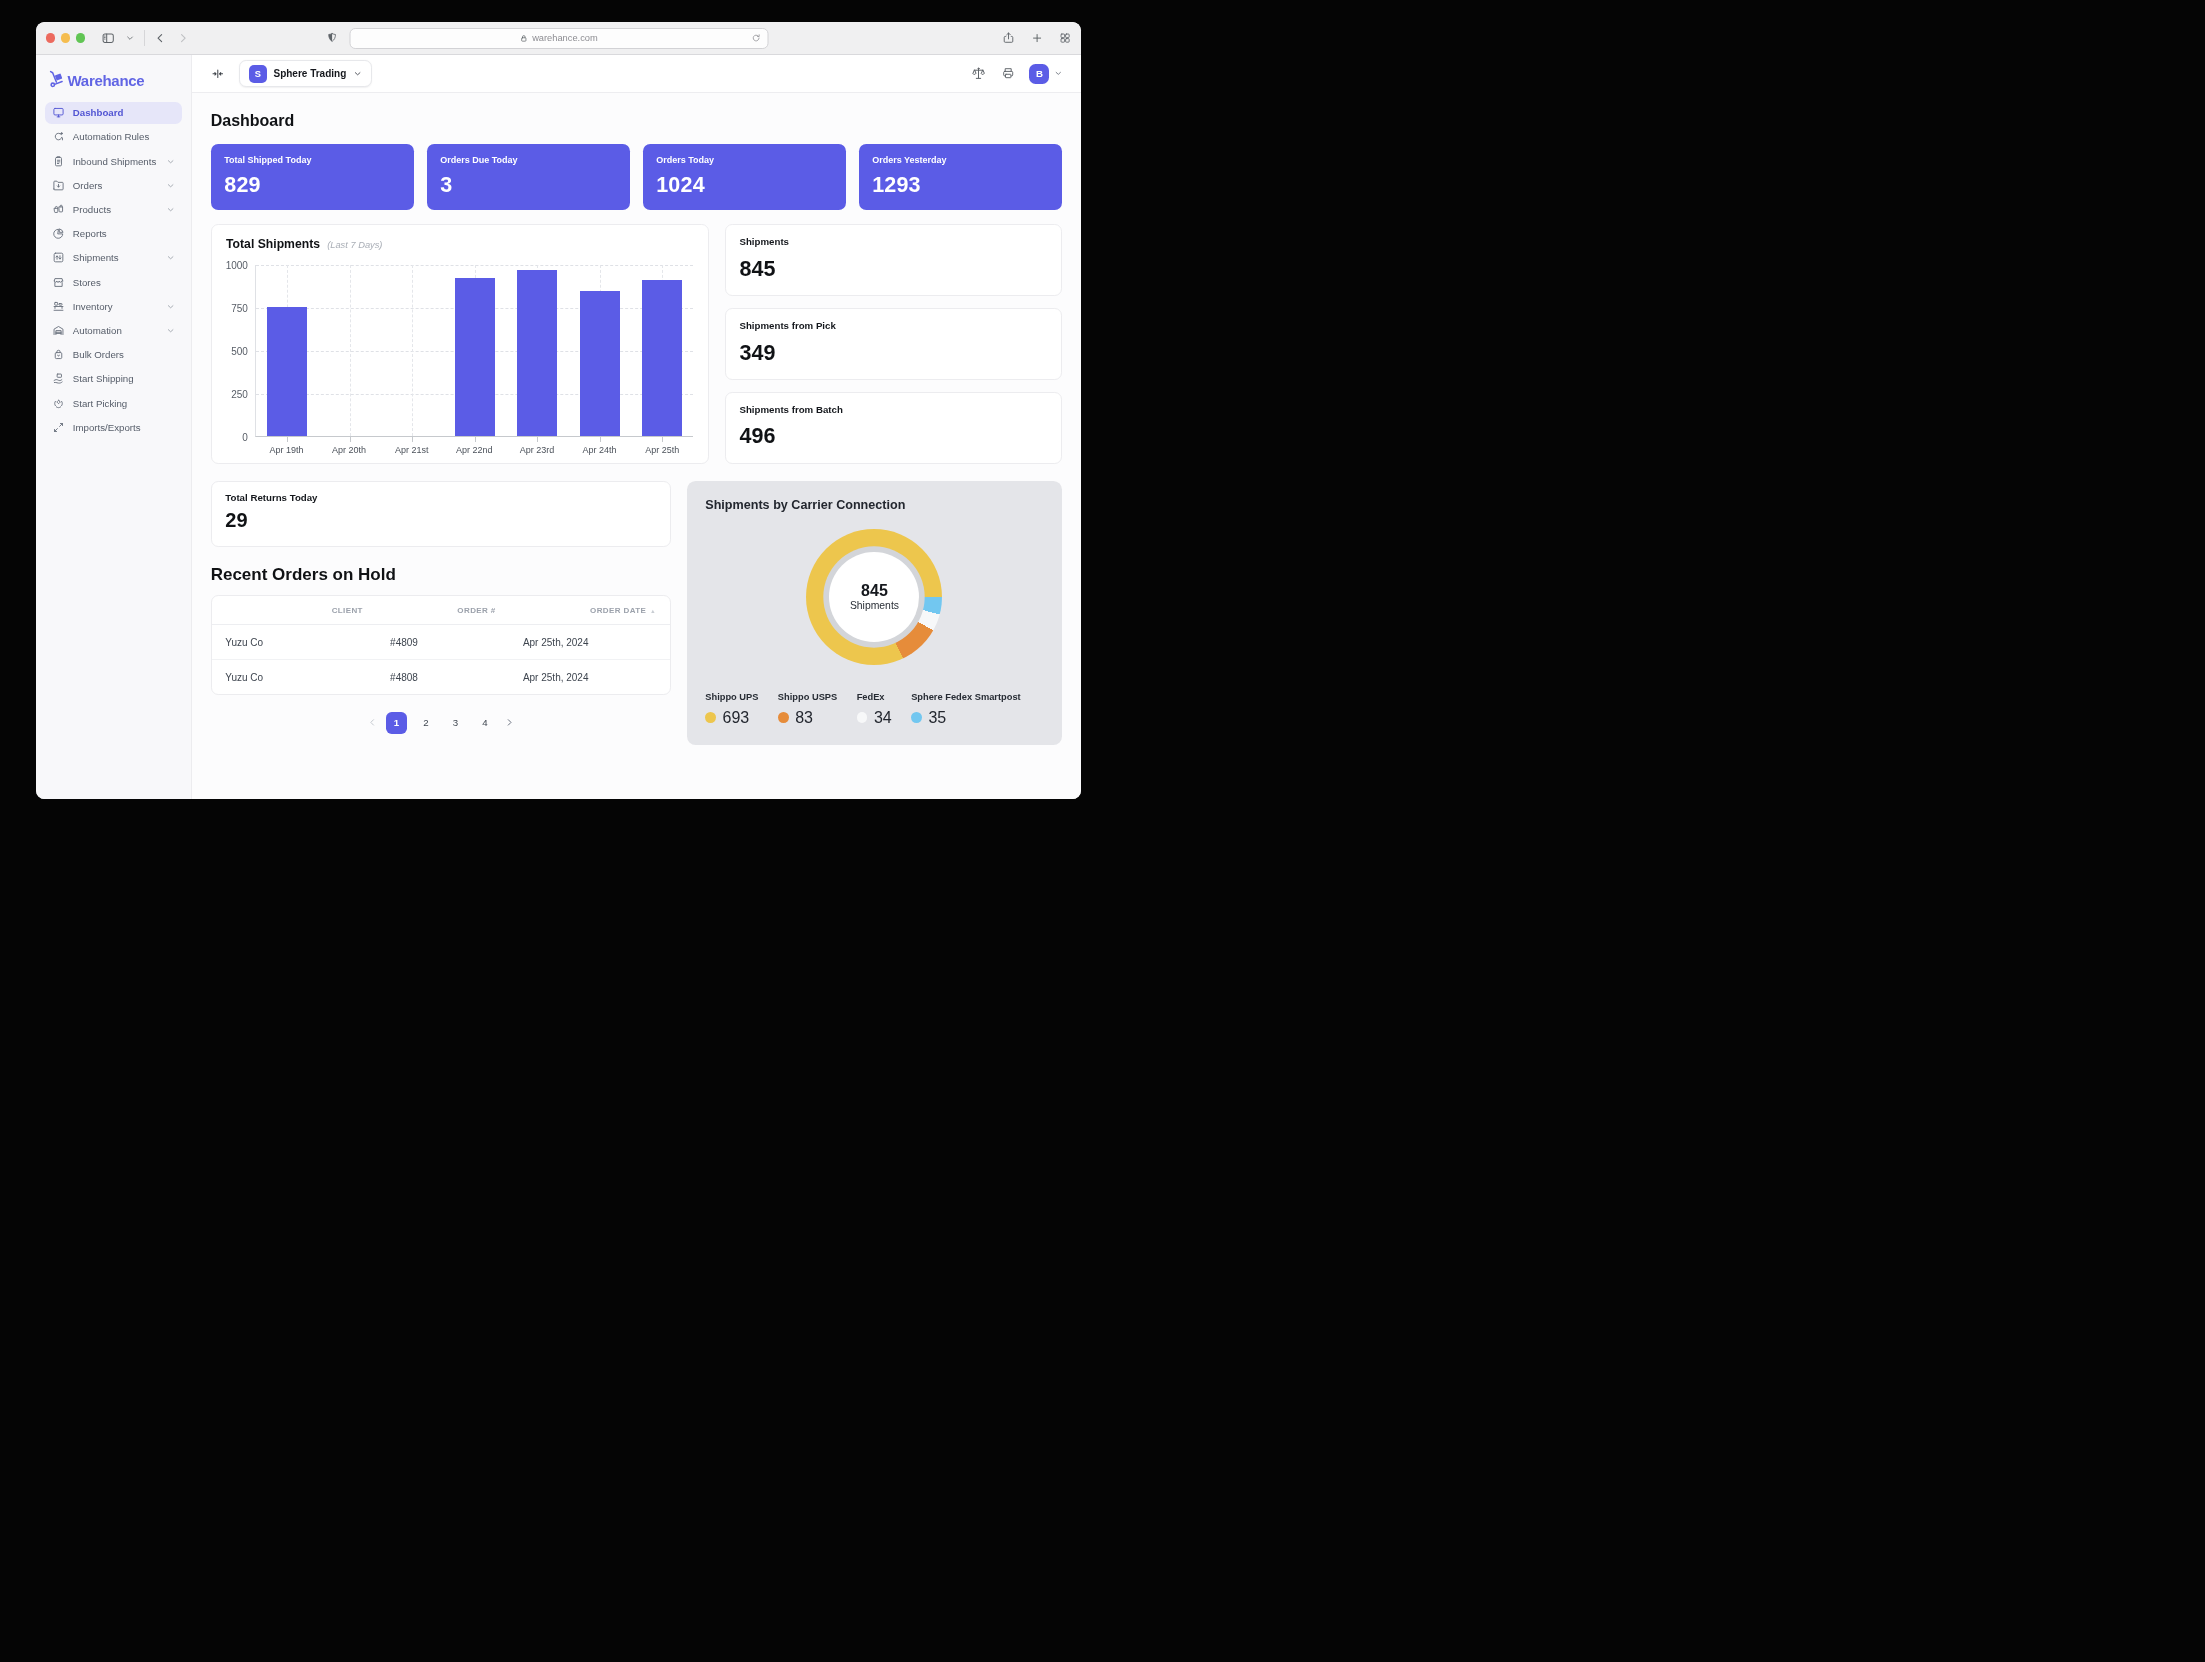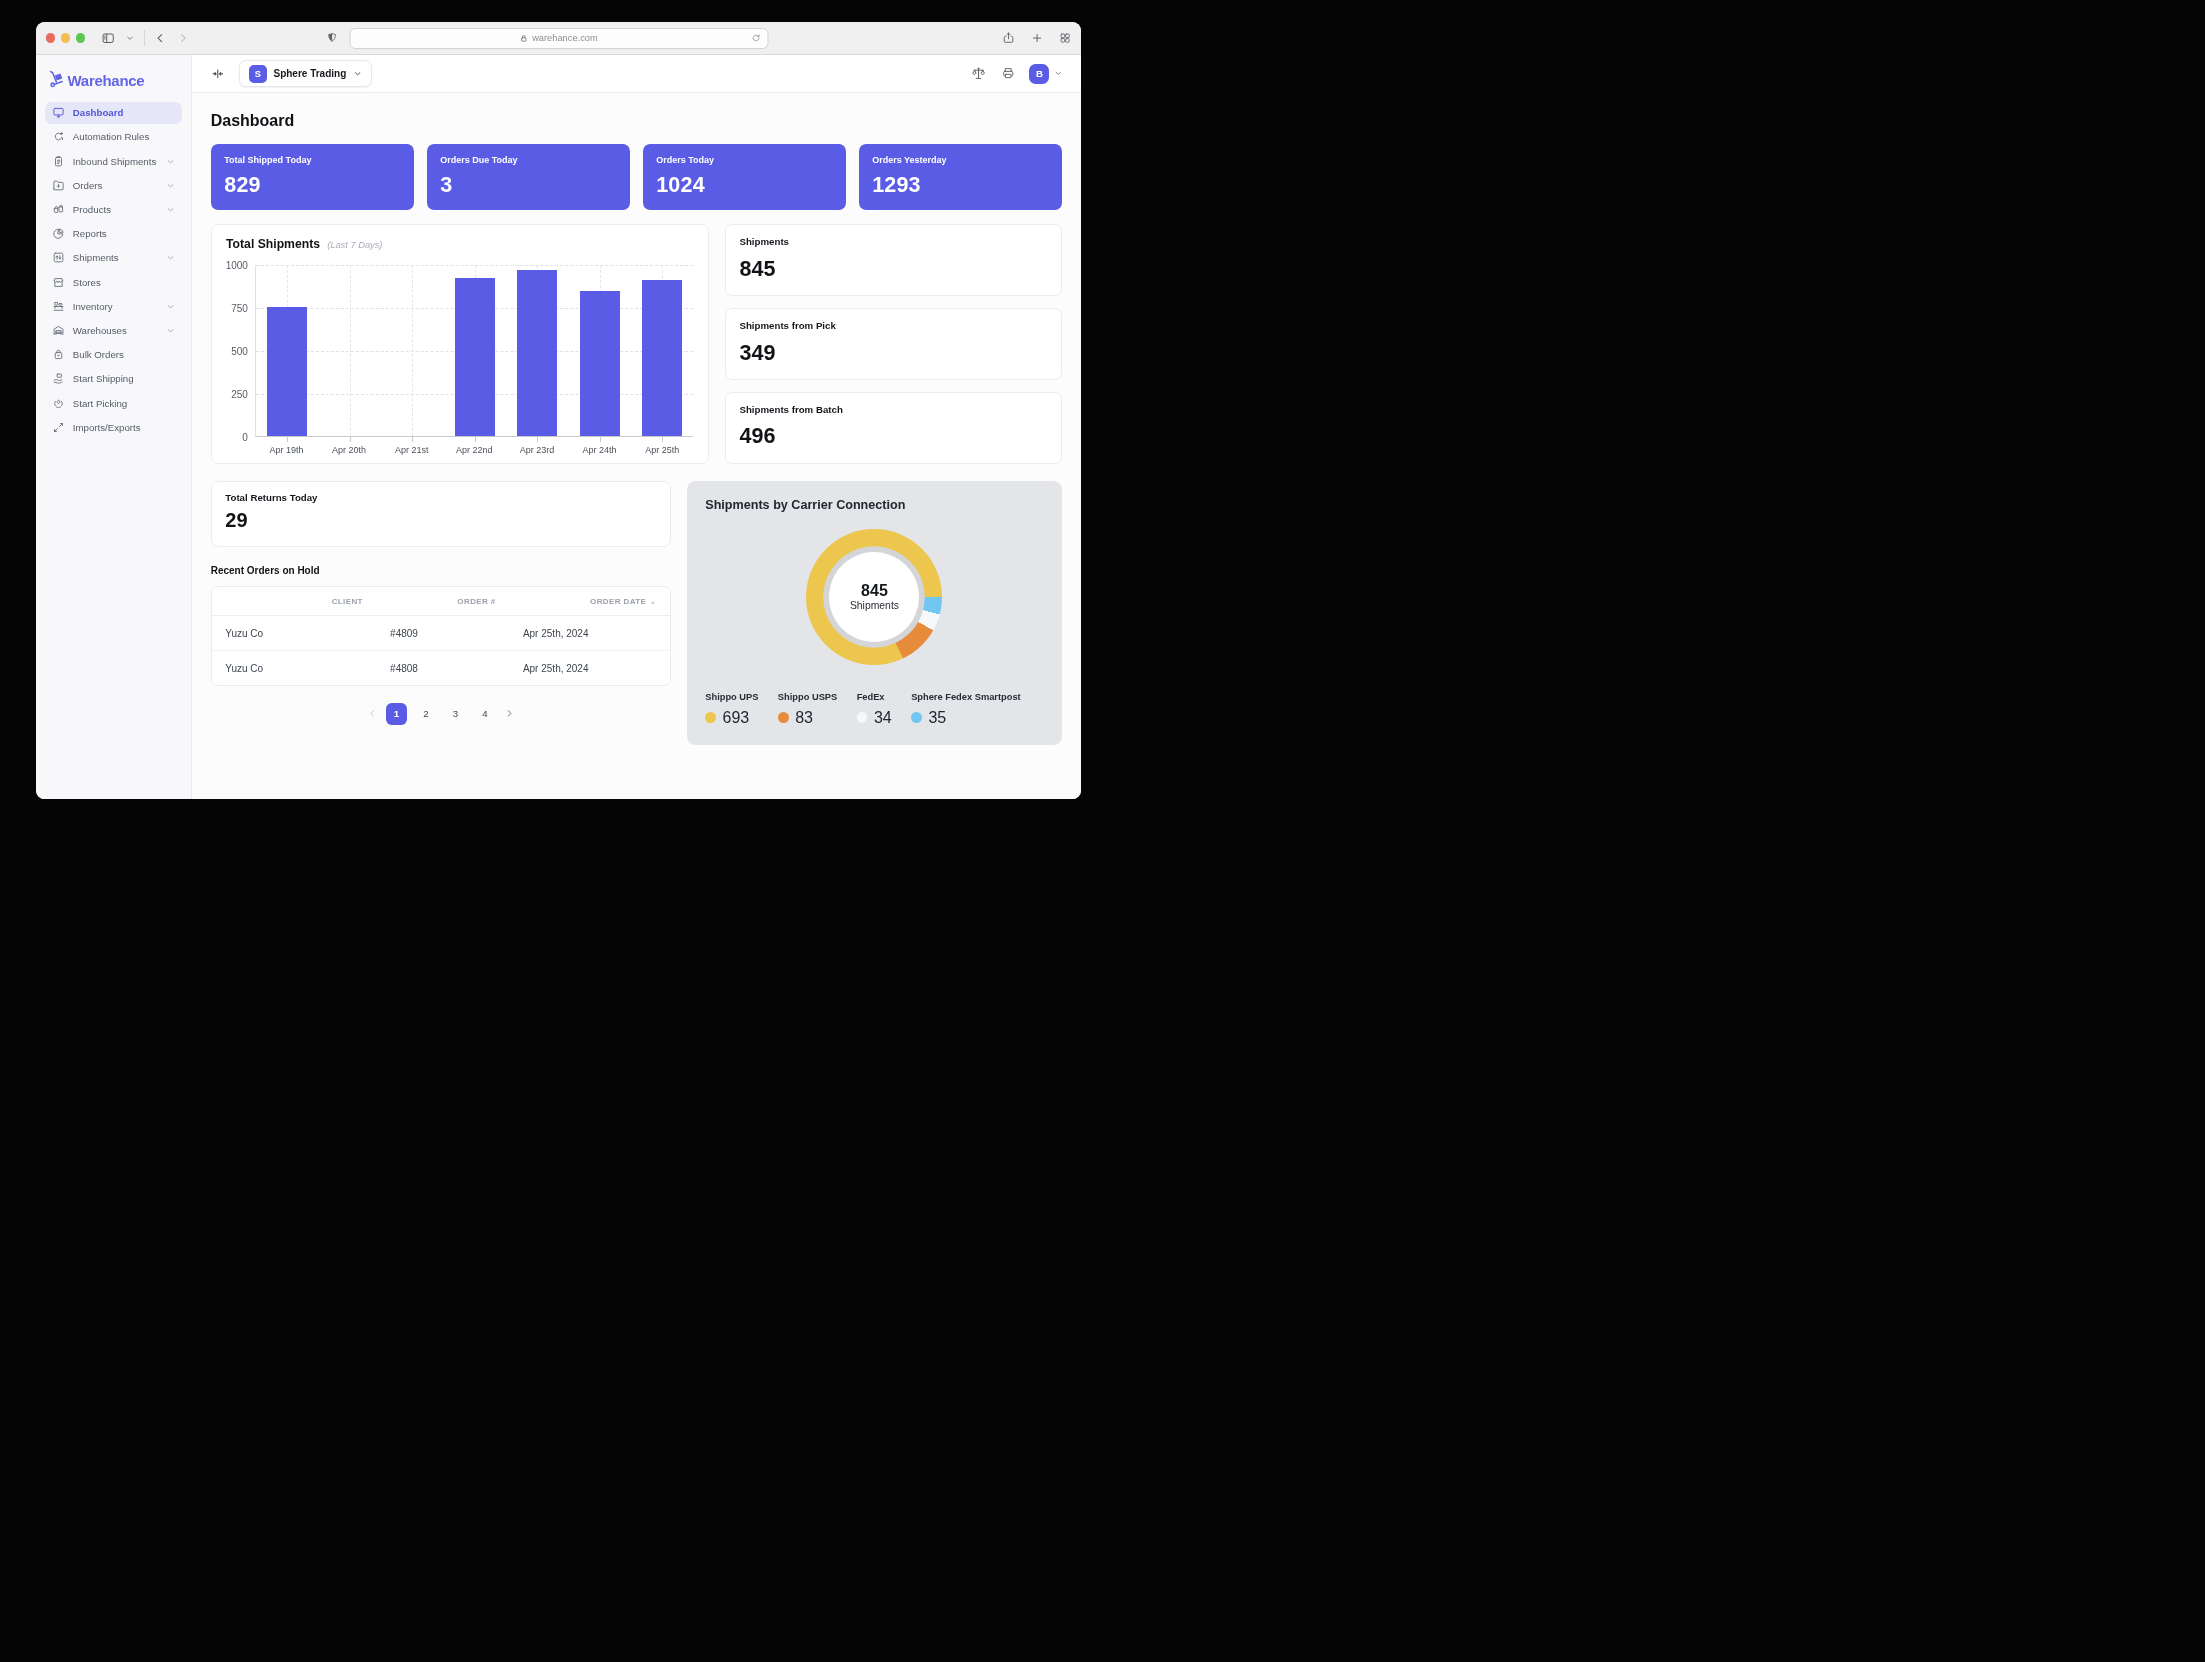--- a/index.html
+++ b/index.html
@@ -117,21 +117,21 @@
   .bar{position:absolute;left:18%;width:64%;bottom:0;background:var(--accent);}
   .x-labels{display:flex;margin-left:29px;margin-top:7.2px;}
   .x-label{flex:1;text-align:center;font-size:9px;color:#4C525B;}
   .side-stats{flex:1;display:flex;flex-direction:column;gap:12.2px;}
   .mini-card{flex:1;padding:10.8px 13.6px;}
   .mini-label{font-size:9.7px;font-weight:700;color:#15181D;}
   .mini-value{font-size:21.5px;font-weight:800;color:#101215;margin-top:9.3px;}
   .row3{display:flex;gap:16px;margin-top:16.5px;align-items:flex-start;}
   .left-col{flex:0 0 54%;max-width:54%;}
   .returns-card{height:66px;padding:10px 13.6px;}
-  .section-title{font-size:10px;font-weight:800;color:#101215;margin:18.7px 0 9.3px;}
+  .section-title{font-size:17px;font-weight:800;color:#101215;margin:18.7px 0 9.3px;}
   .table-card{overflow:hidden;}
   table{width:100%;border-collapse:collapse;}
   th{
     font-size:8px;letter-spacing:0.4px;color:#9CA2AC;text-align:right;font-weight:700;
     padding:10.8px 13.6px 8.6px;border-bottom:0.7px solid #EDEEF1;
   }
   td{padding:11.5px 13.6px;font-size:10px;color:#3E454F;border-bottom:0.7px solid #F1F2F4;}
   tr:last-child td{border-bottom:none;}
   .col-client{width:36%;}.col-order{width:29%;}
   .sort{color:#C9CDD3;font-size:5.7px;margin-left:3.6px;vertical-align:0.7px;}
@@ -343,21 +343,21 @@
             <svg class="chev" viewBox="0 0 24 24" fill="none" stroke="currentColor" stroke-width="2.2">
                 <path d="M6 9.5l6 5.5 6-5.5"></path>
               </svg>
           </div>
           <div class="nav-item">
             <svg viewBox="0 0 24 24" fill="none" stroke="currentColor" stroke-width="1.7">
                 <path d="M3.8 19.5v-10L12 4.6l8.2 4.9v10"></path>
                 <path d="M7.2 19.5v-7.3h9.6v7.3"></path>
                 <path d="M7.2 15.3h9.6M7.2 17.4h9.6"></path>
               </svg>
-            <span>Warehouses</span>
+            <span>Automation</span>
             <svg class="chev" viewBox="0 0 24 24" fill="none" stroke="currentColor" stroke-width="2.2">
                 <path d="M6 9.5l6 5.5 6-5.5"></path>
               </svg>
           </div>
           <div class="nav-item">
             <svg viewBox="0 0 24 24" fill="none" stroke="currentColor" stroke-width="1.7">
                 <rect x="6" y="8.5" width="12" height="11" rx="2"></rect>
                 <path d="M9 8.5V7.2a3 3 0 0 1 6 0v1.3"></path>
                 <path d="M10.4 13.2a1.6 1.6 0 0 0 3.2 0"></path>
               </svg>

